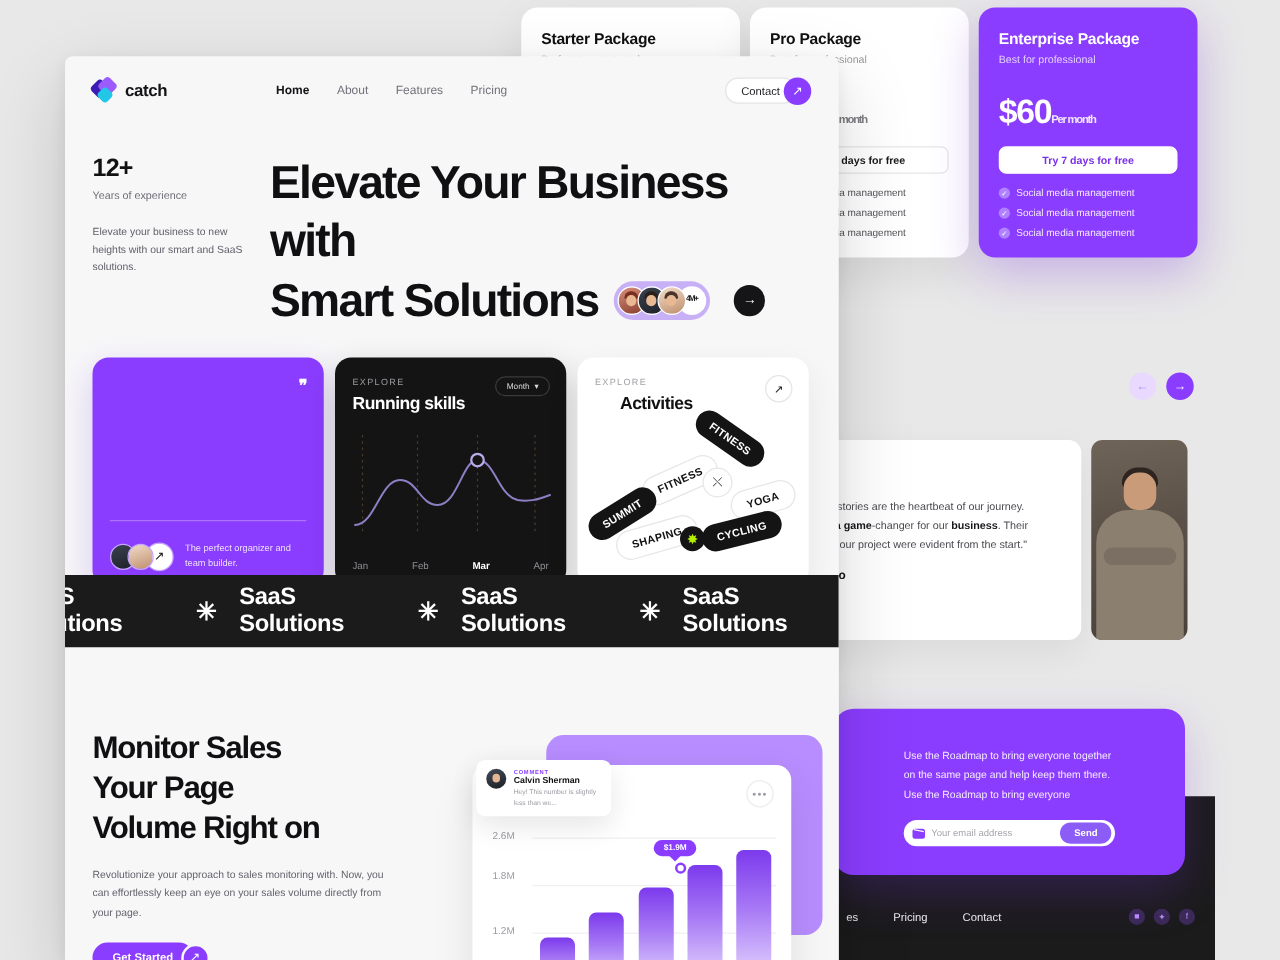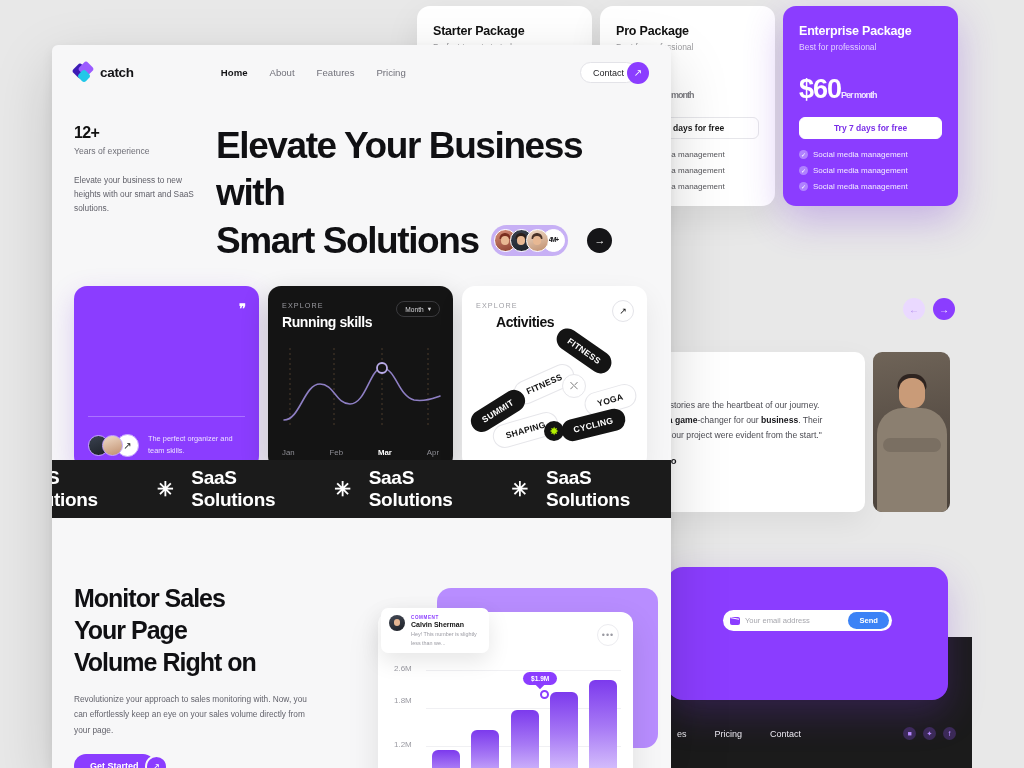--- a/index.html
+++ b/index.html
@@ -83,21 +83,21 @@
   .roadmap-text { font-size: 8.3px; line-height: 1.85; color:#f4ecff; }
   .roadmap-form {
     margin-top: 13px; height: 21px; background:#fff; border-radius: 11px;
     display:flex; align-items:center; padding: 0 3px 0 7px; gap:5px;
   }
   .mail-ico { width:10px; height:8px; background:#8b3dff; border-radius:2px;
               position:relative; flex:0 0 auto; }
   .mail-ico:after { content:""; position:absolute; left:1px; top:1px; width:8px; height:4px;
               border-top:1.5px solid #fff; transform:skewY(12deg); }
   .roadmap-input { flex:1; font-size:7.6px; color:#a6a6ad; }
-  .send-btn { background:#3b82f6; color:#fff; font-size:7.6px; font-weight:700;
+  .send-btn { background:#8b5cf6; color:#fff; font-size:7.6px; font-weight:700;
               border-radius:9px; padding: 4px 11px; }
 
   
   .footer {
     position:absolute; left:667px; top:637px; width:305px; height:131px;
     background:#1b1b1b; border-radius:0;
   }
   .footer-inner { position:absolute; bottom:28px; left:0; right:16px; display:flex;
                   align-items:center; justify-content:space-between; padding-left: 10px; }
   .footer-nav { display:flex; gap:28px; }
@@ -129,21 +129,21 @@
   .nav-links a.active { color:#141417; font-weight:700; }
   .nav-cta { display:flex; align-items:center; gap:-6px; margin-left:auto; }
   .contact-pill { height:21px; border:1px solid #e3e3e8; background:#fff; border-radius:11px;
                   padding: 0 12px; display:flex; align-items:center;
                   font-size:9px; color:#1d1d21; margin-right:-10px; z-index:1; }
   .arrow-circle { width:22px; height:22px; background:#8b3dff; color:#fff; font-size:10px; z-index:2; }
 
   
   .hero { display:flex; padding: 20px 22px 0 22px; gap: 20px; }
   .hero-left { width: 122px; padding-top: 4px; }
-  .stat-num { font-size: 16px; font-weight:800; color:#111; letter-spacing:-.6px; }
+  .stat-num { font-size: 20px; font-weight:800; color:#111; letter-spacing:-.6px; }
   .stat-lbl { font-size: 8.6px; color:#6e6e76; margin-top: 4px; }
   .hero-desc { margin-top: 17px; font-size: 8.3px; line-height:1.7; color:#5f5f68; }
   .hero-right { flex:1; padding-top: 2px; }
   .hero-h1 { font-size: 37px; line-height: 1.28; font-weight: 800; color:#101013;
              letter-spacing: -1.4px; }
   .hero-h1 .l2 { display:flex; align-items:center; gap:12px; }
 
   .avatar-pill { display:flex; align-items:center; background:#c7b0f5; border-radius:16px;
                  padding: 3px; gap:0; height:31px; }
   .av { width:23px; height:23px; border-radius:50%; border:1.6px solid #fff; margin-left:-7px;
@@ -360,20 +360,21 @@
         </div>
         <div class="footer-social">
           <div class="circ fs">■</div>
           <div class="circ fs">✦</div>
           <div class="circ fs">f</div>
         </div>
       </div>
     </div>
 
     <div class="roadmap">
+      <div class="roadmap-text">Use the Roadmap to bring everyone together on the same page and help keep them there. Use the Roadmap to bring everyone</div>
       <div class="roadmap-form">
         <span class="mail-ico"></span>
         <span class="roadmap-input">Your email address</span>
         <span class="send-btn">Send</span>
       </div>
     </div>
   </div>
 
   <div class="fg-page">
 
@@ -434,21 +435,21 @@
 
       <div class="c-purple">
         <div class="quote-mark">❞</div>
         <div class="cp-div"></div>
         <div class="cp-bottom">
           <span class="cp-avs">
             <span class="cp-av av2"><span class="hairv"></span><span class="face"></span></span>
             <span class="cp-av av3"><span class="hairv" style="background:#4a3328"></span><span class="face"></span></span>
             <span class="circ cp-arrow">↗</span>
           </span>
-          <span class="cp-note">The perfect organizer and team skills.</span>
+          <span class="cp-note">The perfect organizer and team builder.</span>
         </div>
       </div>
 
       <div class="c-dark">
         <div class="cd-eyebrow">EXPLORE</div>
         <div class="cd-title">Running skills</div>
         <div class="cd-select">
           <span>Month</span>
           <span>▾</span>
         </div>

